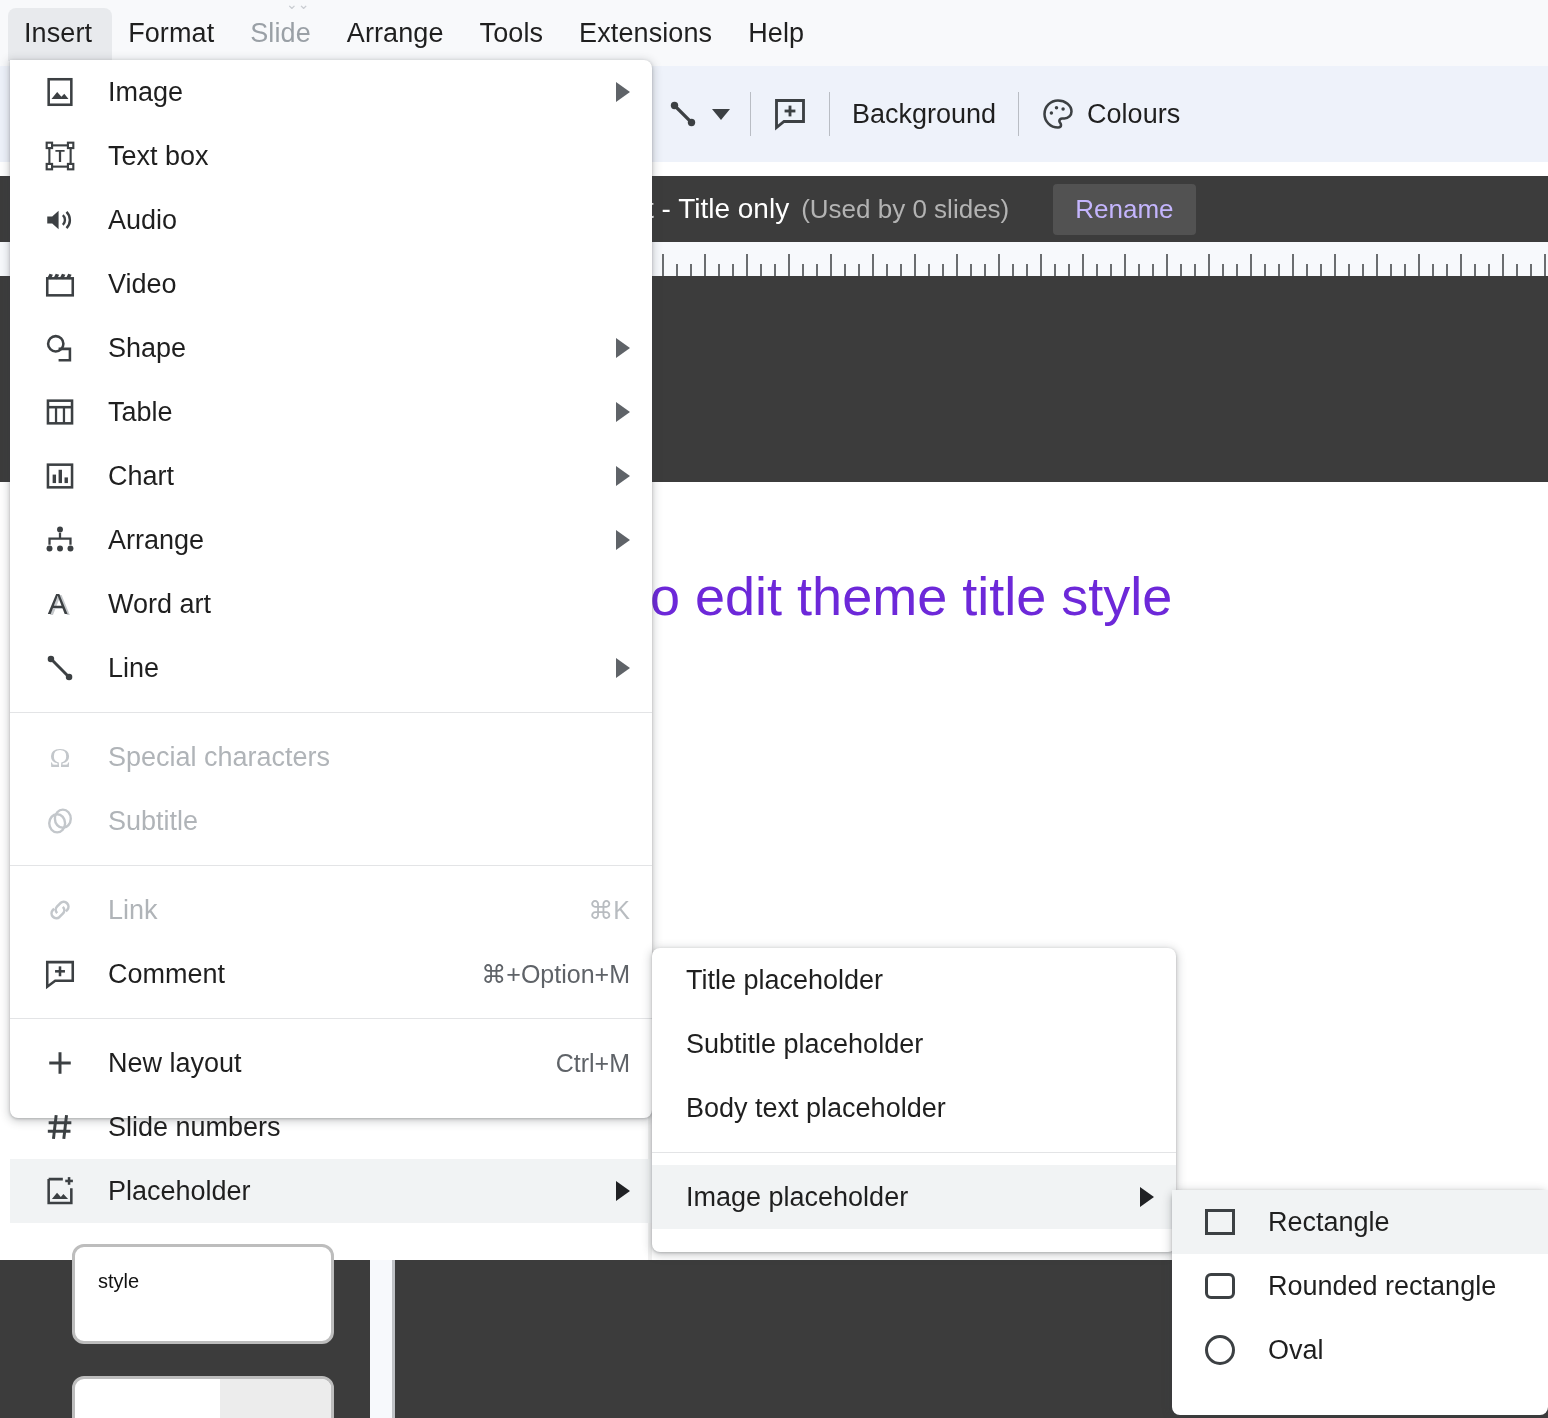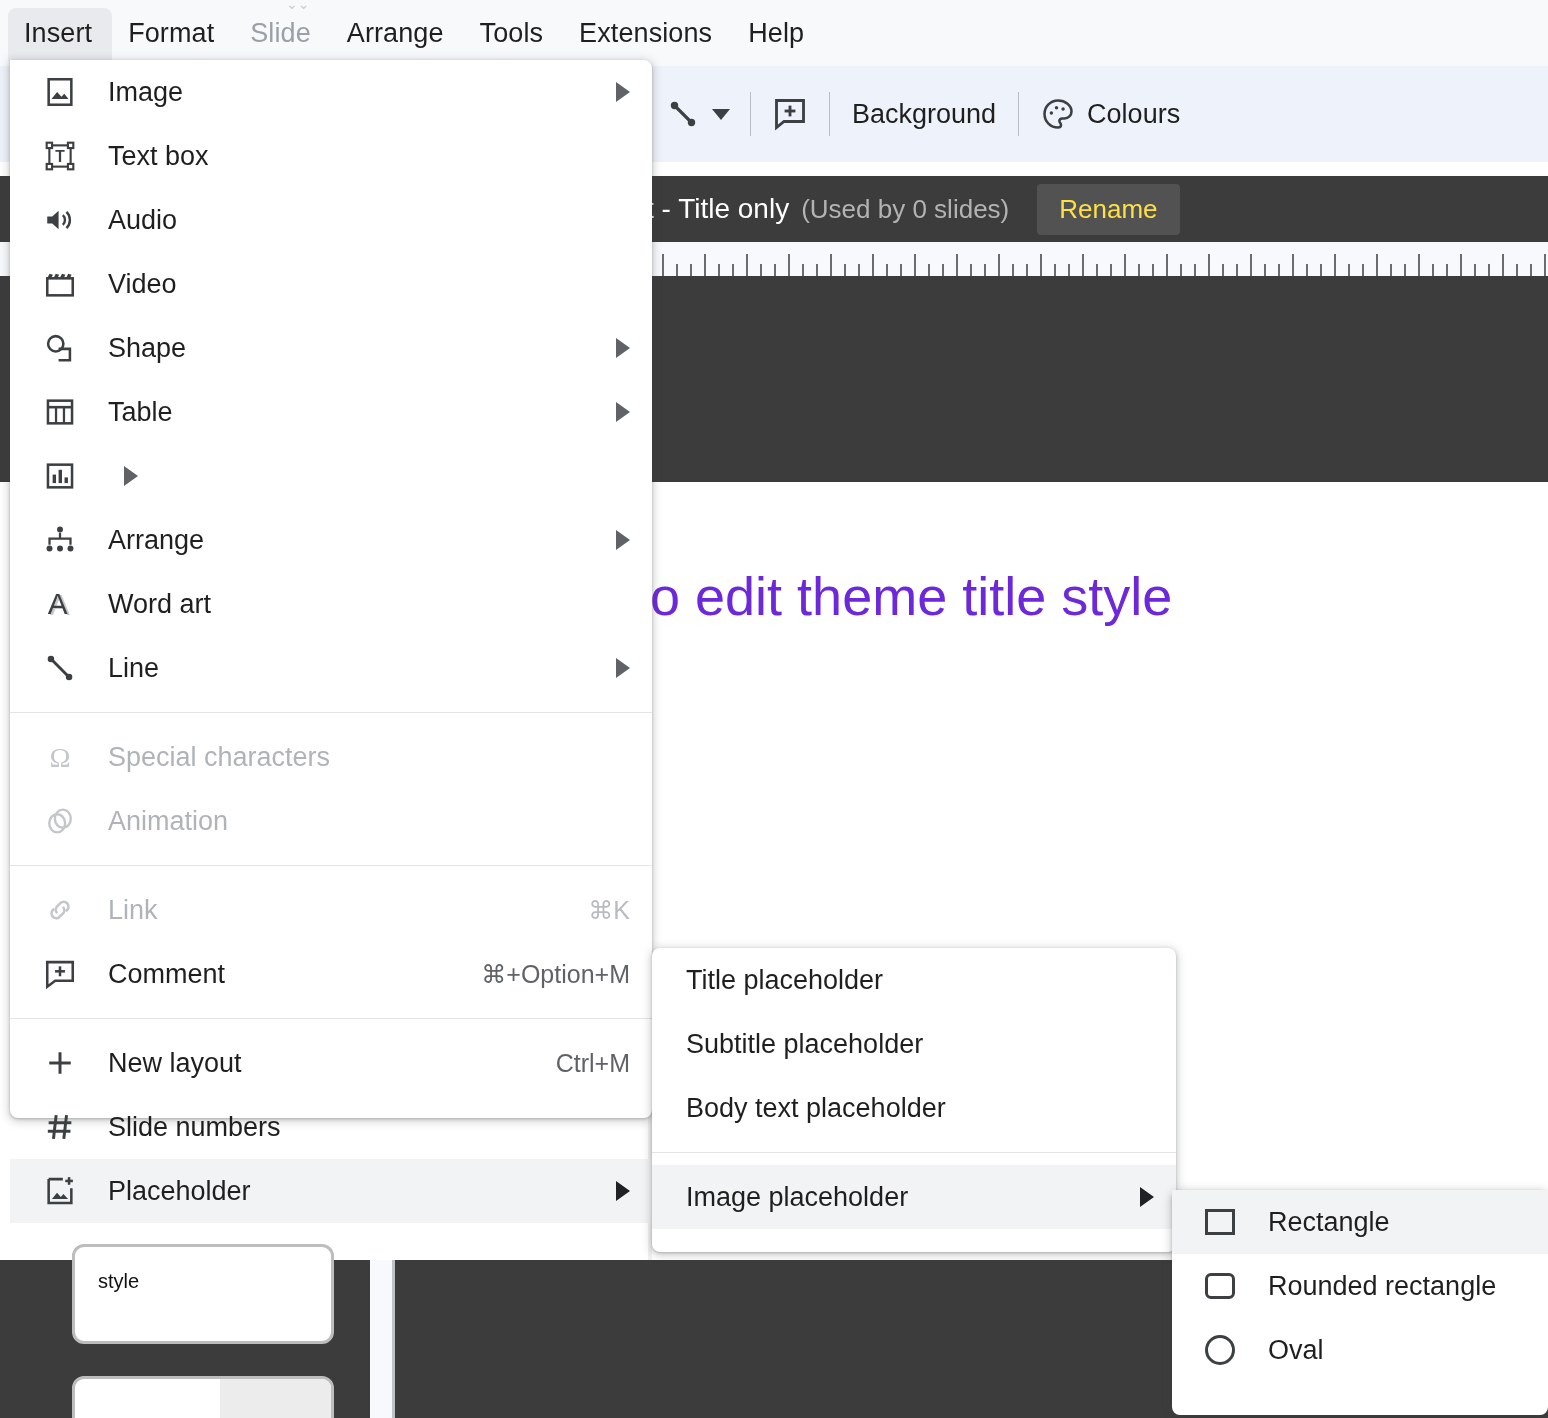--- a/index.html
+++ b/index.html
@@ -71,21 +71,21 @@
     position: absolute; left: 0; top: 176px; width: 1548px; height: 66px;
     background: #3c3c3c; display: flex; align-items: center; padding-left: 0;
   }
   .layout-title {
     font-size: 28px; color: #ffffff; white-space: nowrap; margin-left: 646px;
   }
   .layout-sub {
     font-size: 26px; color: #b3b3b3; margin-left: 12px; white-space: nowrap;
   }
   .rename-btn {
-    margin-left: 28px; background: #525252; color: #fde047;
+    margin-left: 44px; background: #525252; color: #c4b5fd;
     font-size: 26px; padding: 10px 22px; border-radius: 4px; white-space: nowrap;
   }
 
   
   .ruler {
     position: absolute; left: 0; top: 242px; width: 1548px; height: 34px;
     background: #f7f9fc; overflow: hidden;
   }
   .ruler-ticks { position: absolute; left: 0; bottom: 0; height: 34px; width: 1548px; }
   .tick { position: absolute; bottom: 0; width: 2px; background: #6a6d70; }
@@ -421,20 +421,21 @@
       </div>
       <div class="mi">
         <span class="mi-ico">
           <svg width="34" height="34" viewBox="0 0 24 24">
             <rect x="3.5" y="4" width="17" height="16" fill="none" stroke="#3c4043" stroke-width="1.8"></rect>
         <rect x="6.8" y="11" width="2.4" height="6" fill="#3c4043"></rect>
         <rect x="11" y="7.6" width="2.4" height="9.4" fill="#3c4043"></rect>
         <rect x="15.2" y="13" width="2.4" height="4" fill="#3c4043"></rect>
           </svg>
         </span>
+        <span class="mi-label">Chart</span>
         <span class="arrow"></span>
       </div>
       <div class="mi">
         <span class="mi-ico">
           <svg width="34" height="34" viewBox="0 0 24 24">
             <circle cx="12" cy="4.6" r="2.1" fill="#3c4043"></circle>
         <path d="M12 6.8v4.2M4.6 15.4v-4.4h14.8v4.4" fill="none" stroke="#3c4043" stroke-width="1.6"></path>
         <circle cx="4.6" cy="18" r="2.1" fill="#3c4043"></circle>
             <circle cx="12" cy="18" r="2.1" fill="#3c4043"></circle>
             <circle cx="19.4" cy="18" r="2.1" fill="#3c4043"></circle>
@@ -472,21 +473,21 @@
         </span>
         <span class="mi-label">Special characters</span>
       </div>
       <div class="mi dis">
         <span class="mi-ico">
           <svg width="34" height="34" viewBox="0 0 24 24">
             <ellipse cx="14" cy="10.4" rx="5.6" ry="6.4" fill="none" stroke="currentColor" stroke-width="1.7"></ellipse>
         <ellipse cx="10" cy="13.6" rx="5.6" ry="6.4" fill="none" stroke="currentColor" stroke-width="1.7"></ellipse>
           </svg>
         </span>
-        <span class="mi-label">Animation</span>
+        <span class="mi-label">Subtitle</span>
       </div>
       <div class="sep"></div>
       <div class="mi dis">
         <span class="mi-ico">
           <svg width="34" height="34" viewBox="0 0 24 24">
             <path d="M10 14.2a3.4 3.4 0 010-4.8l2.3-2.3a3.4 3.4 0 014.8 4.8l-1 1" fill="none" stroke="currentColor" stroke-width="1.8"></path>
         <path d="M14 9.8a3.4 3.4 0 010 4.8l-2.3 2.3a3.4 3.4 0 01-4.8-4.8l1-1" fill="none" stroke="currentColor" stroke-width="1.8"></path>
           </svg>
         </span>
         <span class="mi-label">Link</span>

